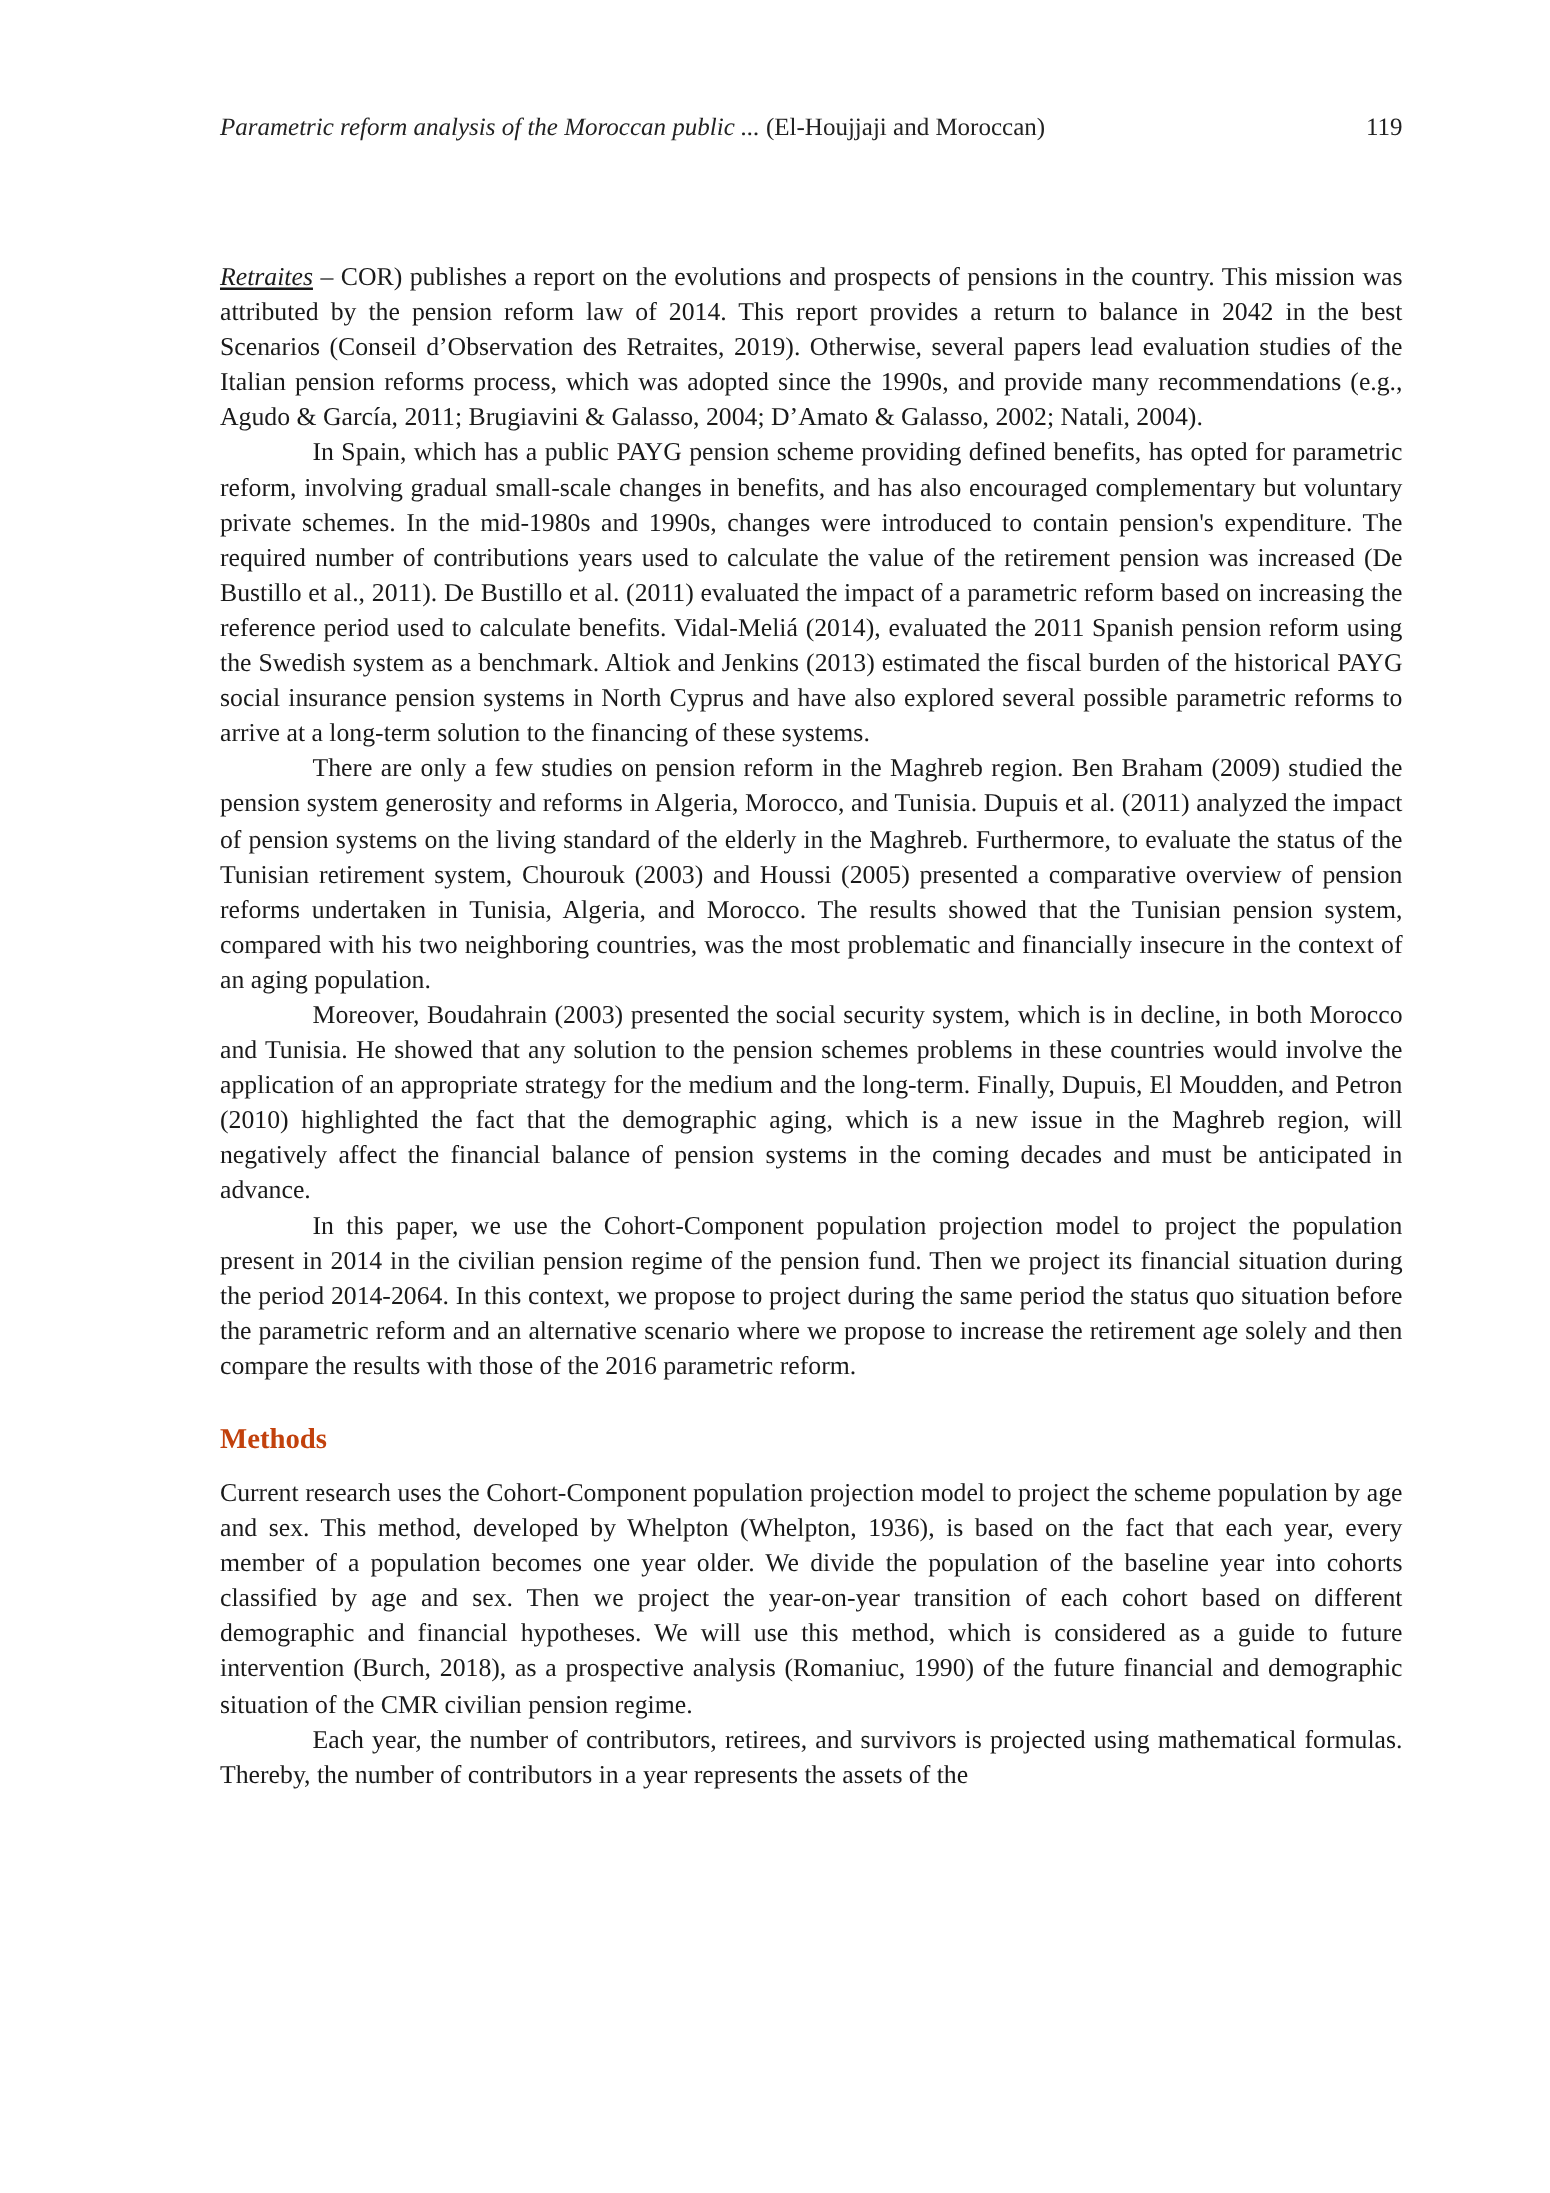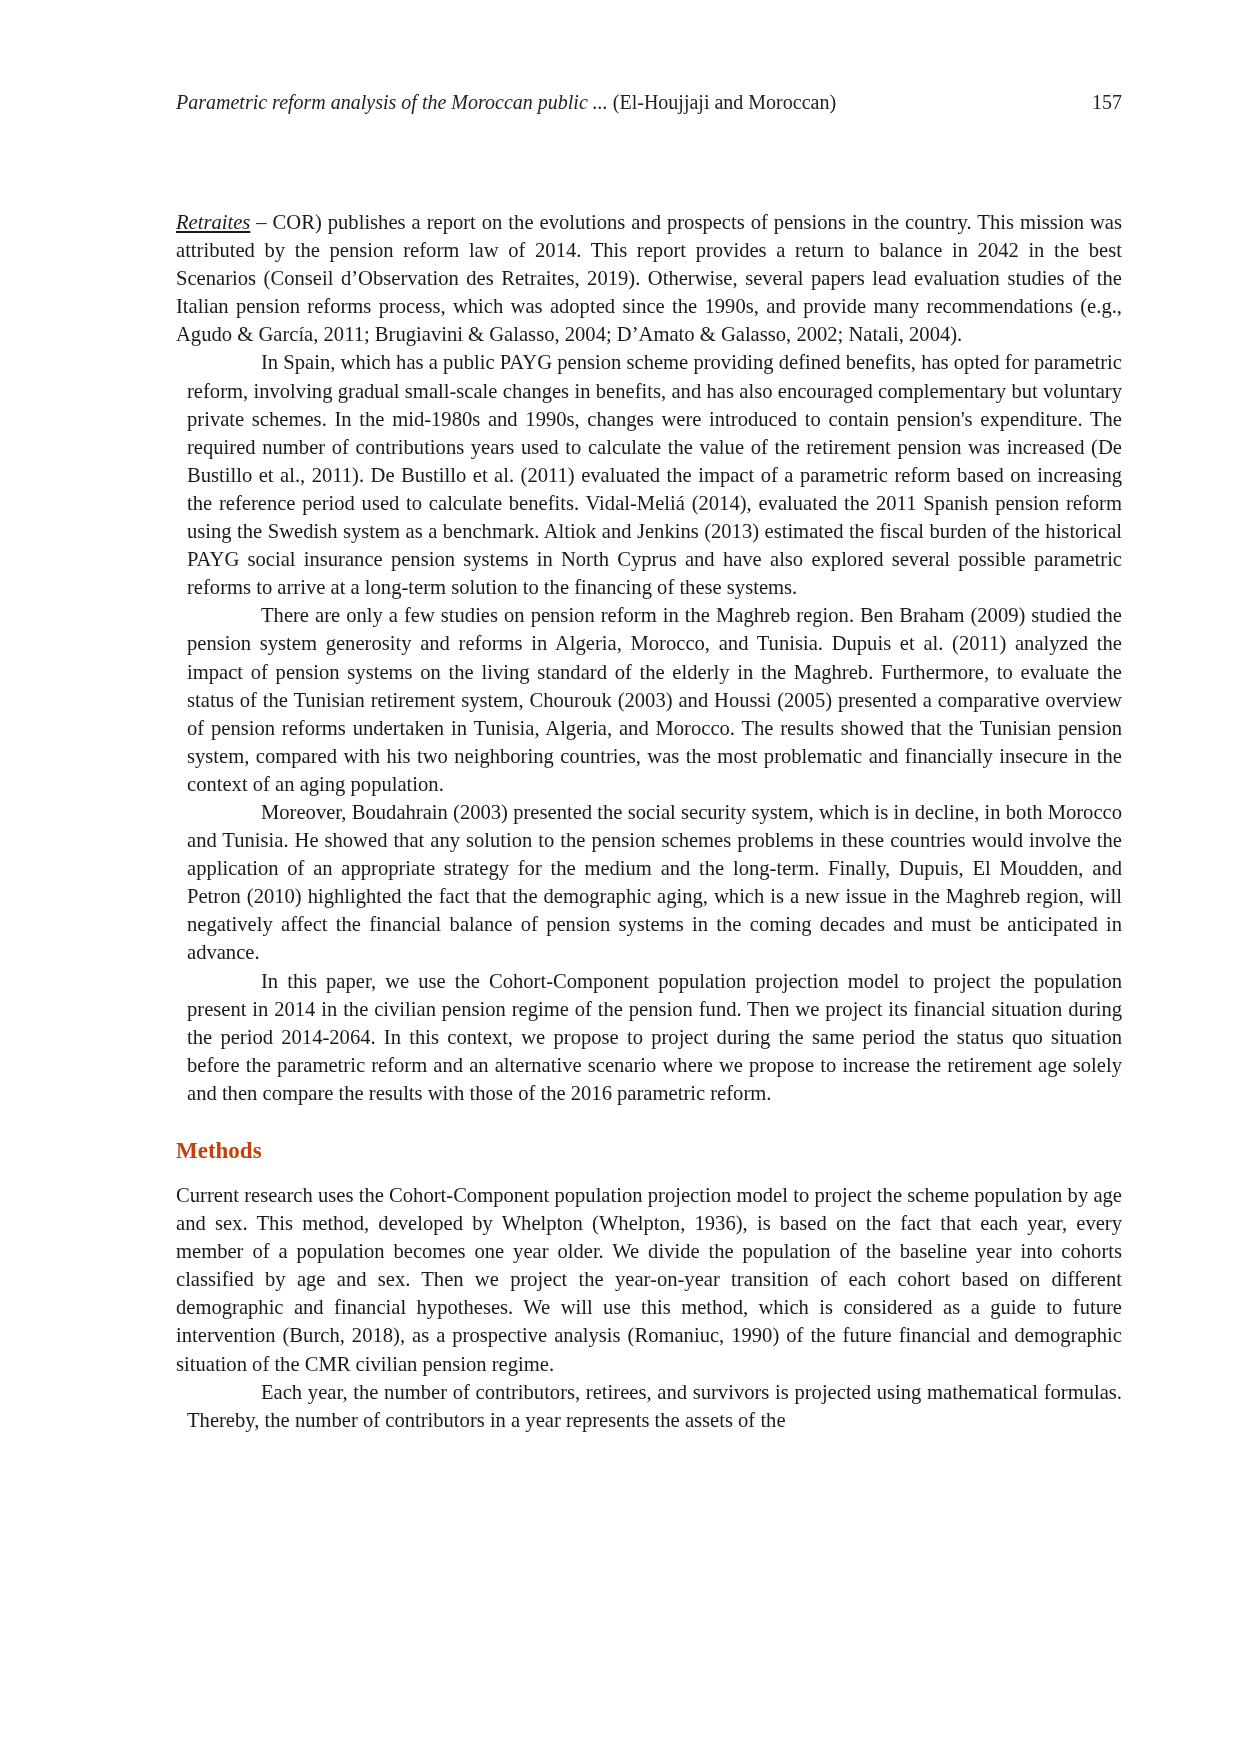--- a/index.html
+++ b/index.html
@@ -39,41 +39,41 @@
       top: 208px;
       width: 946px;
     }
     .para {
       font-size: 20.6px;
       line-height: 28.1px;
       text-align: justify;
       margin: 0;
       hyphens: none;
     }
-    .para.indent { text-indent: 74px; margin-left: 11px; }
+    .para.indent { text-indent: 74px; }
     .para .italic { font-style: italic; text-decoration: underline; }
     .section-heading {
       font-family: "Liberation Serif", "DejaVu Serif", serif;
       font-weight: bold;
       font-size: 23px;
       line-height: 28px;
       margin: 30px 0 16px 0;
       color: #c2410c;
     }
   </style>
 </head>
 <body>
 
 <div class="page">
 
   <div class="running-head">
     <span>
       <span class="title-italic">Parametric reform analysis of the Moroccan public ...</span><span> (El-Houjjaji and Moroccan)</span>
     </span>
-    <span>157</span>
+    <span>119</span>
   </div>
 
   <div class="body-text">
 
     <p class="para"><span class="italic">Retraites</span><span> – COR) publishes a report on the evolutions and prospects of pensions in the country. This mission was attributed by the pension reform law of 2014. This report provides a return to balance in 2042 in the best Scenarios (Conseil d’Observation des Retraites, 2019). Otherwise, several papers lead evaluation studies of the Italian pension reforms process, which was adopted since the 1990s, and provide many recommendations (e.g., Agudo &amp; García, 2011; Brugiavini &amp; Galasso, 2004; D’Amato &amp; Galasso, 2002; Natali, 2004).</span></p>
 
     <p class="para indent">In Spain, which has a public PAYG pension scheme providing defined benefits, has opted for parametric reform, involving gradual small-scale changes in benefits, and has also encouraged complementary but voluntary private schemes. In the mid-1980s and 1990s, changes were introduced to contain pension's expenditure. The required number of contributions years used to calculate the value of the retirement pension was increased (De Bustillo et al., 2011). De Bustillo et al. (2011) evaluated the impact of a parametric reform based on increasing the reference period used to calculate benefits. Vidal-Meliá (2014), evaluated the 2011 Spanish pension reform using the Swedish system as a benchmark. Altiok and Jenkins (2013) estimated the fiscal burden of the historical PAYG social insurance pension systems in North Cyprus and have also explored several possible parametric reforms to arrive at a long-term solution to the financing of these systems.</p>
 
     <p class="para indent">There are only a few studies on pension reform in the Maghreb region. Ben Braham (2009) studied the pension system generosity and reforms in Algeria, Morocco, and Tunisia. Dupuis et al. (2011) analyzed the impact of pension systems on the living standard of the elderly in the Maghreb. Furthermore, to evaluate the status of the Tunisian retirement system, Chourouk (2003) and Houssi (2005) presented a comparative overview of pension reforms undertaken in Tunisia, Algeria, and Morocco. The results showed that the Tunisian pension system, compared with his two neighboring countries, was the most problematic and financially insecure in the context of an aging population.</p>
 

